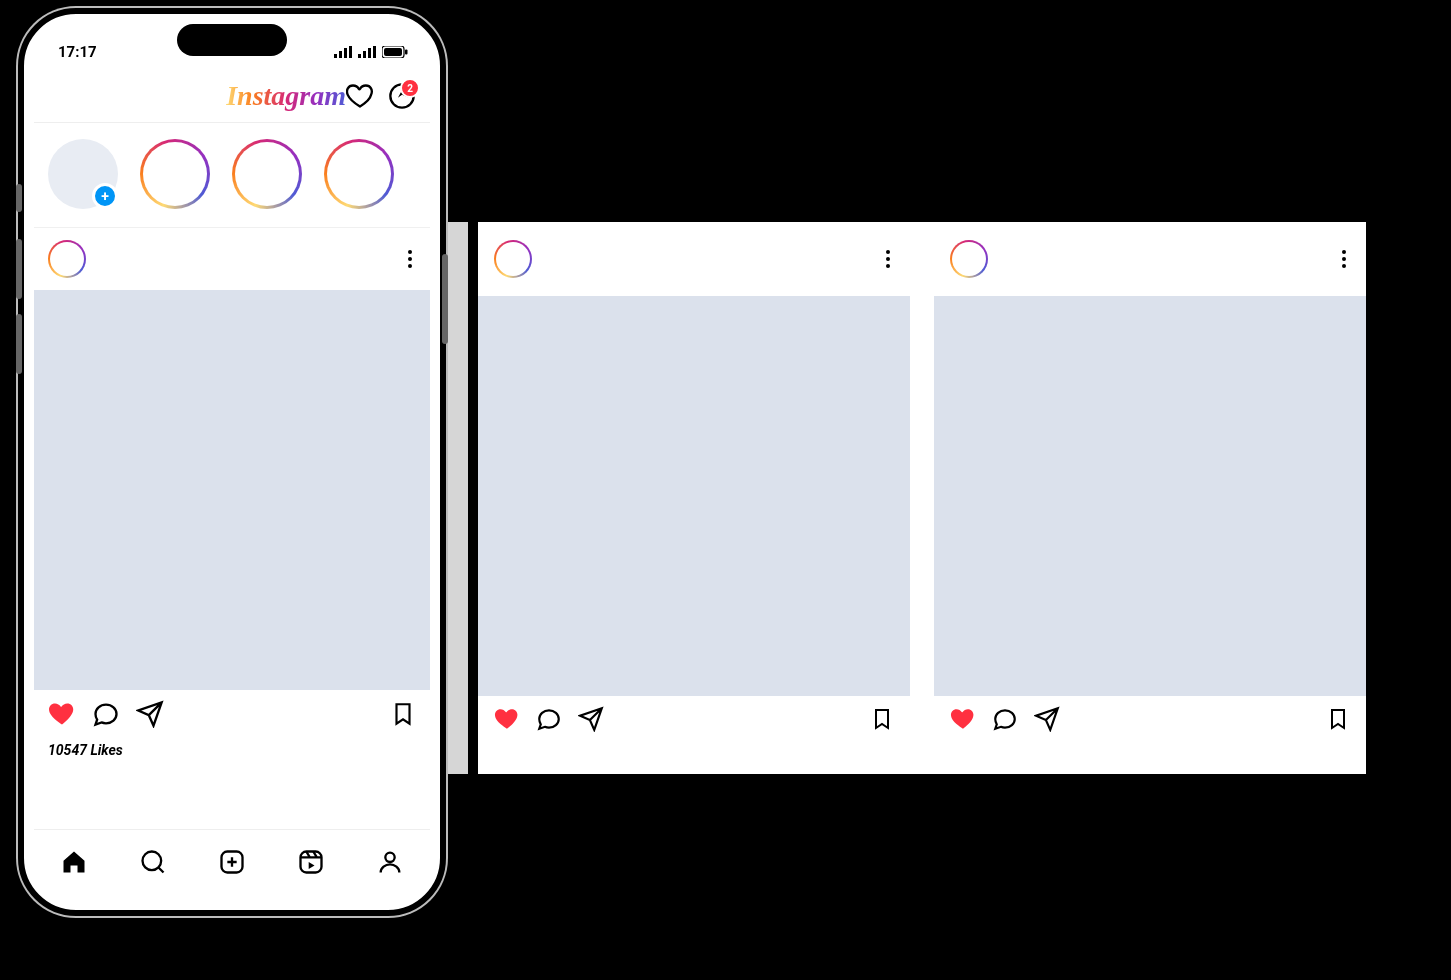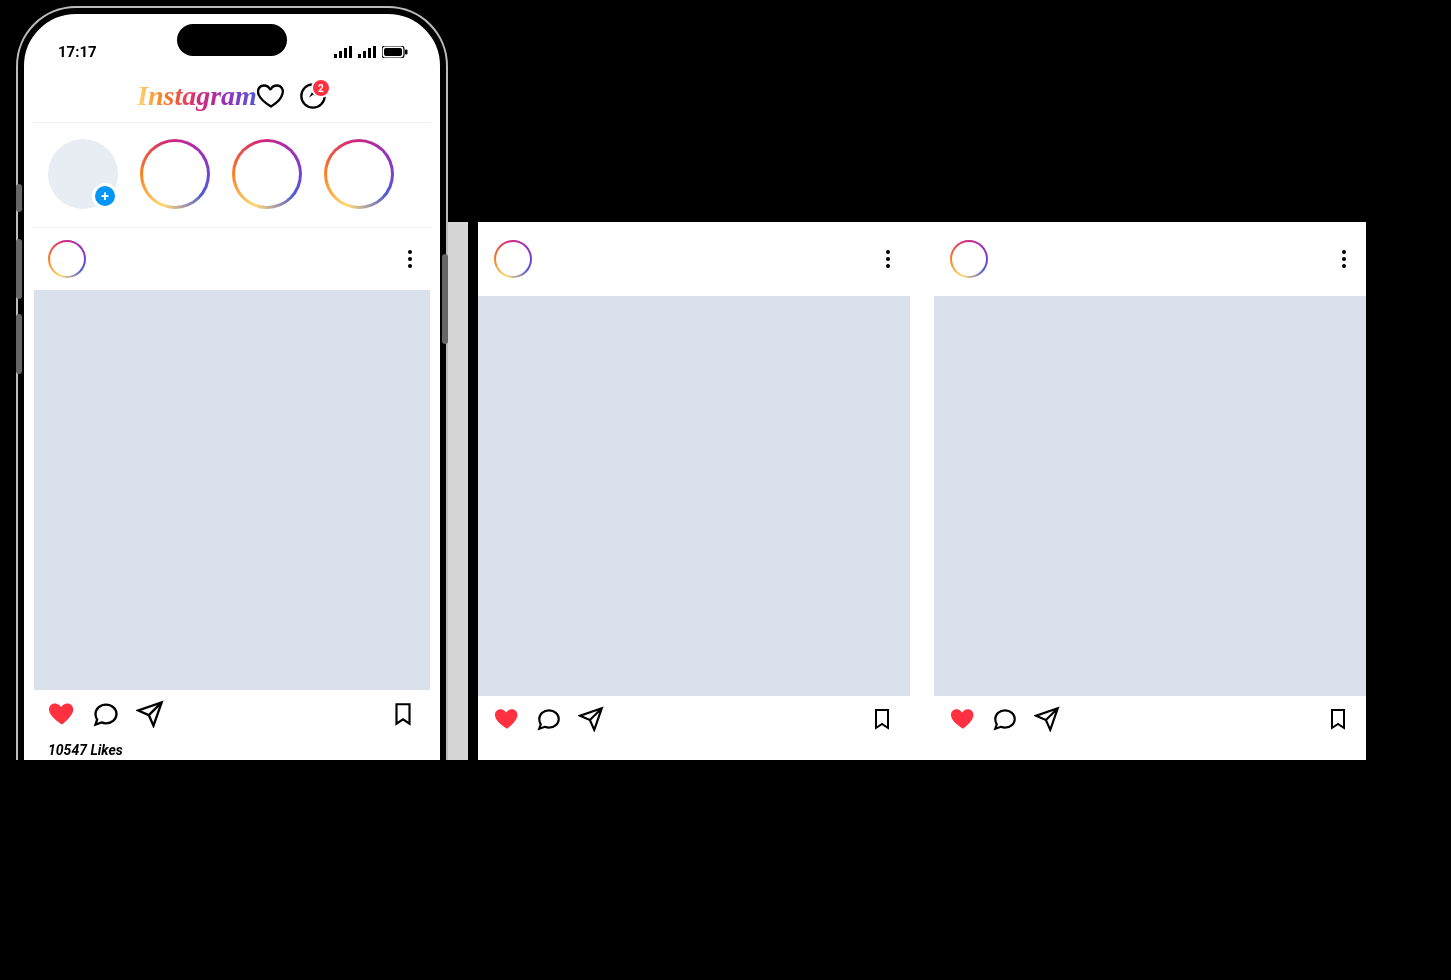--- a/index.html
+++ b/index.html
@@ -1,30 +1,30 @@
 <!DOCTYPE html>
 <html><head>
 <meta charset="utf-8">
 <style>
   html,body{margin:0;padding:0;background:#000;font-family:-apple-system,BlinkMacSystemFont,"Segoe UI",Roboto,Helvetica,Arial,sans-serif;}
-  .stage{position:relative;width:1451px;height:760px;}
+  .stage{position:relative;width:1451px;height:980px;}
   
   .device{position:absolute;top:8px;left:18px;width:416px;height:896px;background:#fff;border:6px solid #000;border-radius:58px;box-shadow:0 0 0 2px #bcbcbc;}
   .device .screen{position:absolute;inset:16px 10px 16px 10px;border-radius:44px;background:#fff;overflow:hidden;}
   .notch{position:absolute;top:10px;left:50%;transform:translateX(-50%);width:110px;height:32px;background:#000;border-radius:18px;z-index:50;}
   .side-btn{position:absolute;background:#666;border-radius:3px;}
   .side-btn.b1{left:-8px;top:170px;width:6px;height:28px;}
   .side-btn.b2{left:-8px;top:225px;width:6px;height:60px;}
   .side-btn.b3{left:-8px;top:300px;width:6px;height:60px;}
   .side-btn.b4{right:-8px;top:240px;width:6px;height:90px;}
   
   .status{height:44px;display:flex;justify-content:space-between;align-items:center;padding:0 22px 0 24px;font-size:15px;font-weight:700;}
   .status .right{display:flex;align-items:center;gap:6px;}
   
-  .app-header{display:flex;align-items:center;justify-content:center;padding:6px 14px 10px 14px;border-bottom:1px solid #eee;}
+  .app-header{display:flex;align-items:center;justify-content:flex-end;padding:6px 14px 10px 14px;border-bottom:1px solid #eee;}
   .logo{font-family:"Brush Script MT","Segoe Script",cursive;font-size:28px;font-style:italic;font-weight:700;
         background:linear-gradient(90deg,#feda75 0%,#fa7e1e 22%,#d62976 50%,#962fbf 75%,#4f5bd5 100%);
         -webkit-background-clip:text;background-clip:text;color:transparent;}
   .hdr-icons{display:flex;gap:14px;align-items:center;}
   .dm-wrap{position:relative;}
   .badge{position:absolute;top:-4px;right:-4px;background:#ff3040;color:#fff;border-radius:50%;min-width:16px;height:16px;font-size:10px;font-weight:700;display:flex;align-items:center;justify-content:center;border:2px solid #fff;}
   
   .stories{display:flex;gap:22px;padding:16px 14px 18px 14px;border-bottom:1px solid #f0f0f0;}
   .story{width:70px;height:70px;border-radius:50%;display:flex;align-items:center;justify-content:center;position:relative;}
   .story.own{background:#e8ecf3;}

